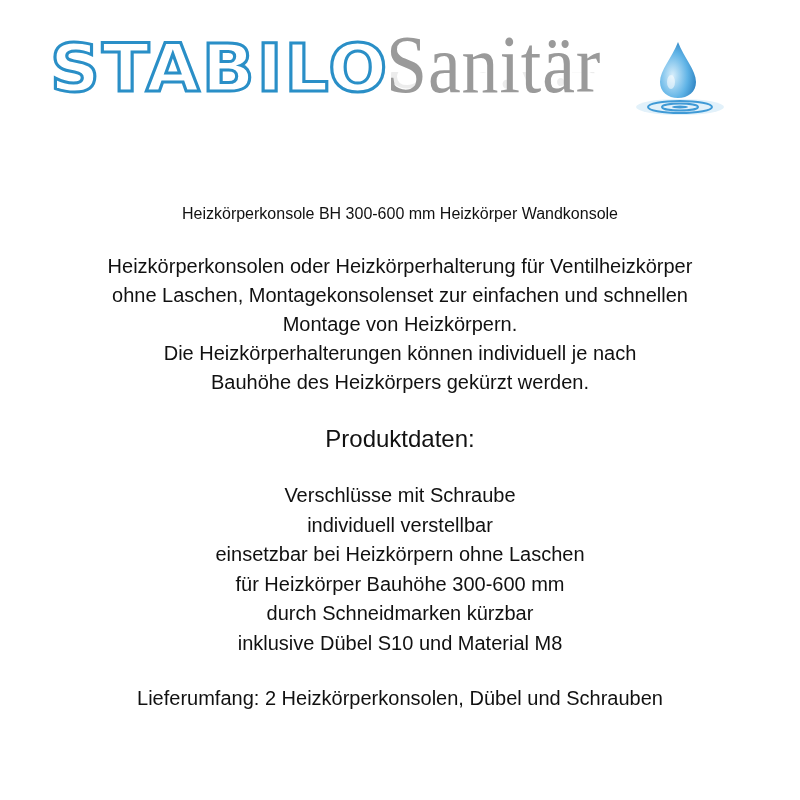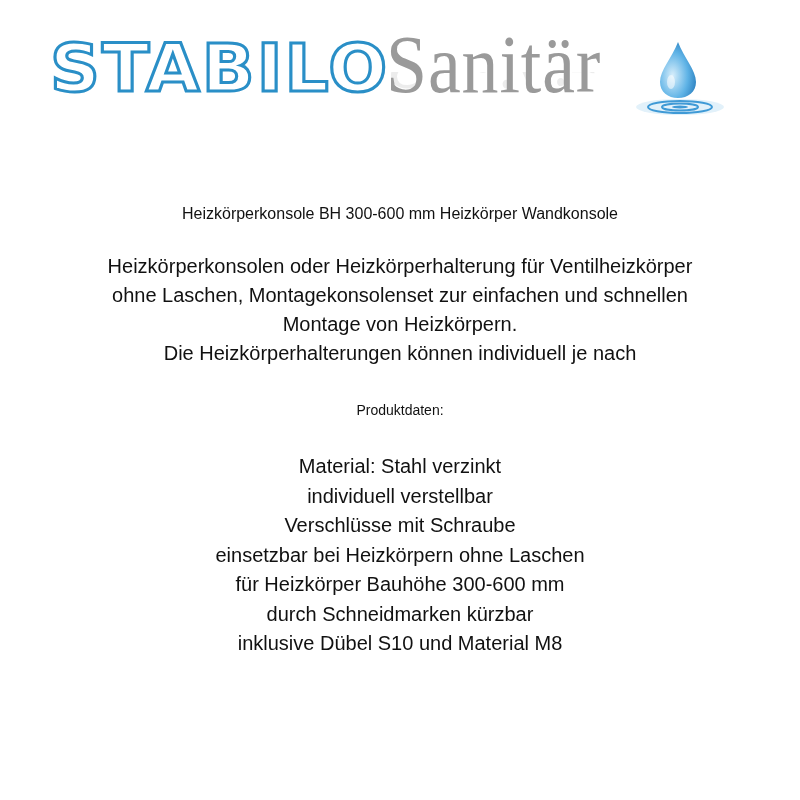--- a/index.html
+++ b/index.html
@@ -13,21 +13,21 @@
     font-family: "Liberation Serif", serif; line-height: 1; letter-spacing: 1px; transform: scaleX(0.9); transform-origin: left; }
   .logo-reflection { position: absolute; left: 336px; top: 74px; font-size: 82px; color: #9a9a9a;
     font-family: "Liberation Serif", serif; line-height: 1; transform: scaleY(-1) scaleX(0.9); transform-origin: left top;
     opacity: 0.18; height: 30px; overflow: hidden; }
   .drop { position: absolute; left: 608px; top: 12px; width: 40px; height: 60px; }
   .ripple { position: absolute; left: 585px; top: 70px; width: 90px; height: 18px; }
   .content { position: absolute; left: 0; top: 200px; width: 800px; text-align: center; }
   .title { font-size: 16px; margin: 0; line-height: 28px; }
   .intro { font-size: 20px; margin-top: 24px; line-height: 29px; }
   .intro div { white-space: nowrap; }
-  .section-title { font-size: 14px; margin-top: 28px; line-height: 28px; }
+  .section-title { font-size: 24px; margin-top: 28px; line-height: 28px; }
   .features { margin-top: 28px; font-size: 20px; line-height: 29.5px; }
   .delivery { margin-top: 26px; font-size: 20px; line-height: 28px; }
 </style>
 </head>
 <body>
 
 <div class="logo">
   <div class="logo-stabilo">STABILO</div>
   <div class="logo-sanitaer">Sanitär</div>
   <div class="logo-reflection">Sanitär</div>
@@ -50,24 +50,27 @@
   </svg>
 </div>
 
 <div class="content">
   <div class="title">Heizkörperkonsole BH 300-600 mm Heizkörper Wandkonsole</div>
   <div class="intro">
     <div>Heizkörperkonsolen oder Heizkörperhalterung für Ventilheizkörper</div>
     <div>ohne Laschen, Montagekonsolenset zur einfachen und schnellen</div>
     <div>Montage von Heizkörpern.</div>
     <div>Die Heizkörperhalterungen können individuell je nach</div>
+    <div>Bauhöhe des Heizkörpers gekürzt werden.</div>
   </div>
   <div class="section-title">Produktdaten:</div>
   <div class="features">
-    <div>Material: Stahl verzinkt</div>
+    <div>Verschlüsse mit Schraube</div>
     <div>individuell verstellbar</div>
-    <div>Verschlüsse mit Schraube</div>
     <div>einsetzbar bei Heizkörpern ohne Laschen</div>
     <div>für Heizkörper Bauhöhe 300-600 mm</div>
     <div>durch Schneidmarken kürzbar</div>
     <div>inklusive Dübel S10 und Material M8</div>
   </div>
+  <div class="delivery">
+    <span>Lieferumfang:</span><span> 2 Heizkörperkonsolen, Dübel und Schrauben</span>
+  </div>
 </div>
 
 </body></html>

